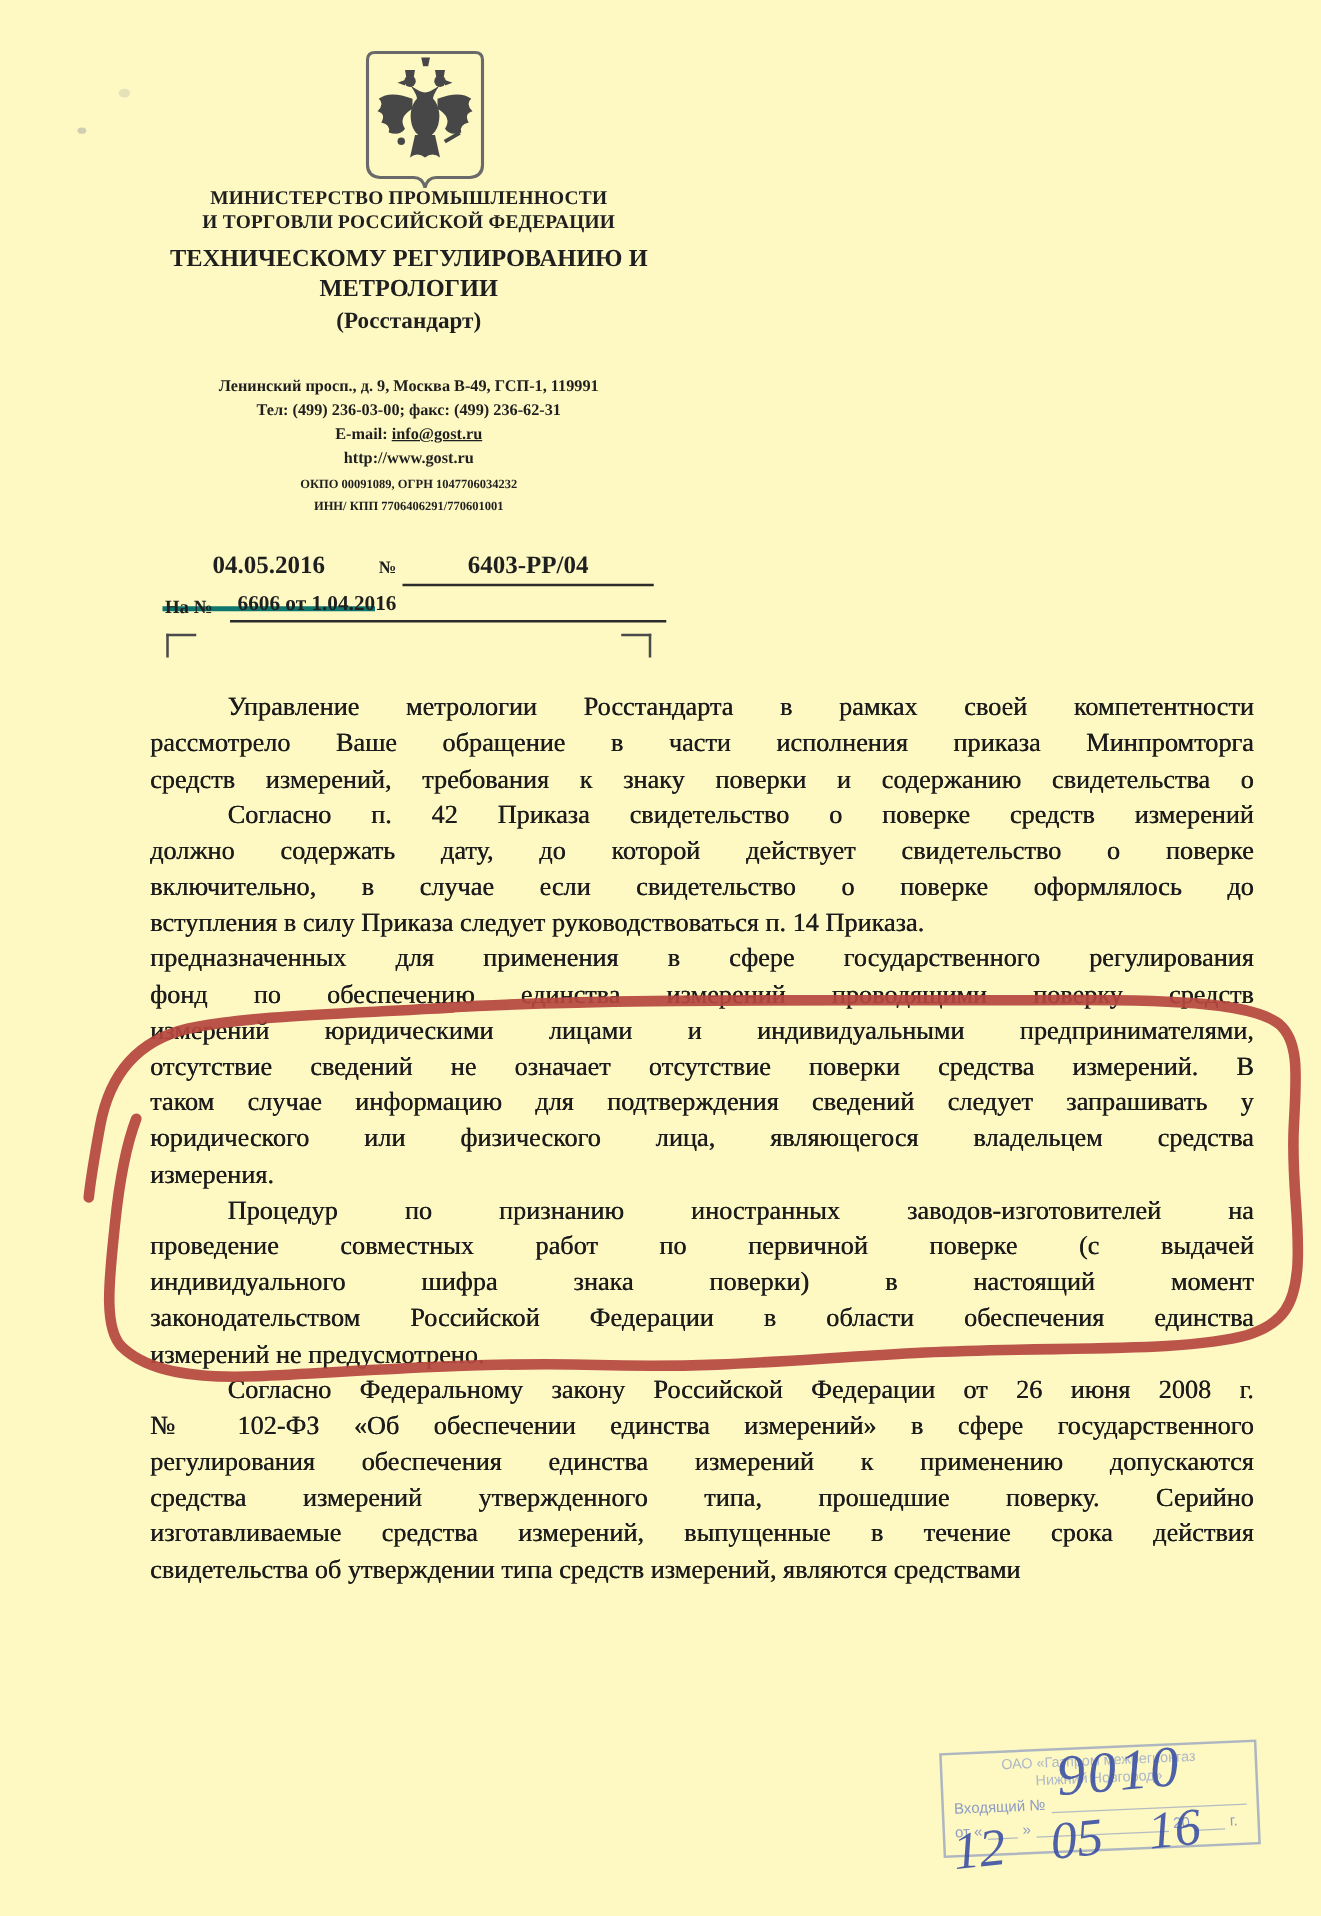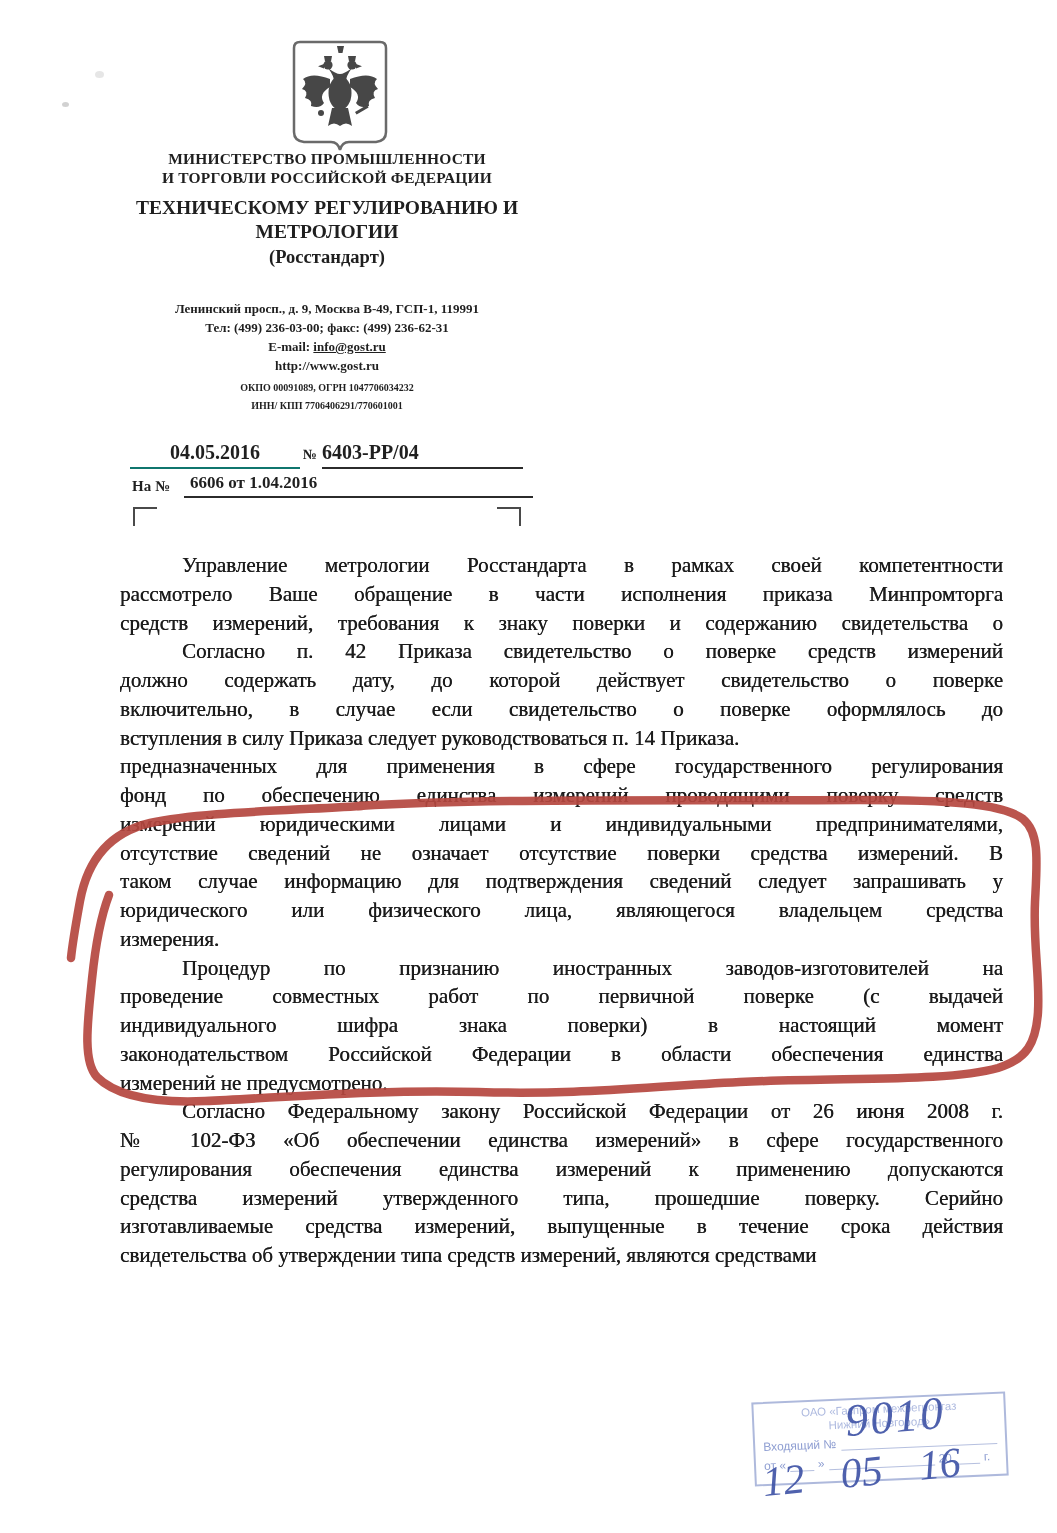--- a/index.html
+++ b/index.html
@@ -1,38 +1,38 @@
 <!DOCTYPE html>
 <html><head>
 <meta charset="utf-8">
 <style>
   html,body { margin:0; padding:0; background:#e8e8e8; }
   #page {
     position:relative; width:1057px; height:1533px; margin:0 auto;
-    background:#ffffff; overflow:hidden;
+    background:#fef9c3; overflow:hidden;
     font-family:"Liberation Serif","DejaVu Serif",serif; color:#1f1f1f;
   }
   .abs { position:absolute; }
 
   
   #emblem { left:287px; top:37px; width:106px; height:118px; }
   .lh-block { left:117px; width:420px; text-align:center; font-weight:bold; }
   #ministry { top:149px; font-size:15.5px; line-height:19px; letter-spacing:.2px; }
   #agency   { top:196px; font-size:19.5px; line-height:24px; }
   #agency .rosstandart { font-size:18.5px; padding-top:1px; }
   #address  { top:299px; font-size:13px; line-height:19px; }
   #address .email-val { text-decoration:underline; }
   #codes    { top:379px; font-size:10px; line-height:18px; }
 
   
   .ref { font-weight:bold; }
   #ref-date   { left:130px; top:441px; width:170px; text-align:center; font-size:20px;
-                border-bottom:2px solid #0f766e; padding-bottom:3px; }
+                border-bottom:4px solid #0f766e; padding-bottom:21px; }
   #ref-nosign { left:303px; top:447px; font-size:14px; }
-  #ref-number { left:322px; top:441px; width:201px; font-size:20px;
+  #ref-number { left:322px; top:441px; width:201px; text-align:center; font-size:20px;
                 border-bottom:2px solid #2b2b2b; padding-bottom:3px; }
   #ref-na     { left:132px; top:478px; font-size:15px; }
   #ref-reply  { left:184px; top:473px; width:343px; font-size:17px; padding:0 0 3px 6px;
                 border-bottom:2px solid #2b2b2b; }
   .crop-mark  { width:22px; height:17px; }
   #crop-left  { left:133px; top:507px; border-left:2px solid #4a4a4a; border-top:2px solid #4a4a4a; }
   #crop-right { left:497px; top:507px; border-right:2px solid #4a4a4a; border-top:2px solid #4a4a4a; }
 
   
   #body-text {

